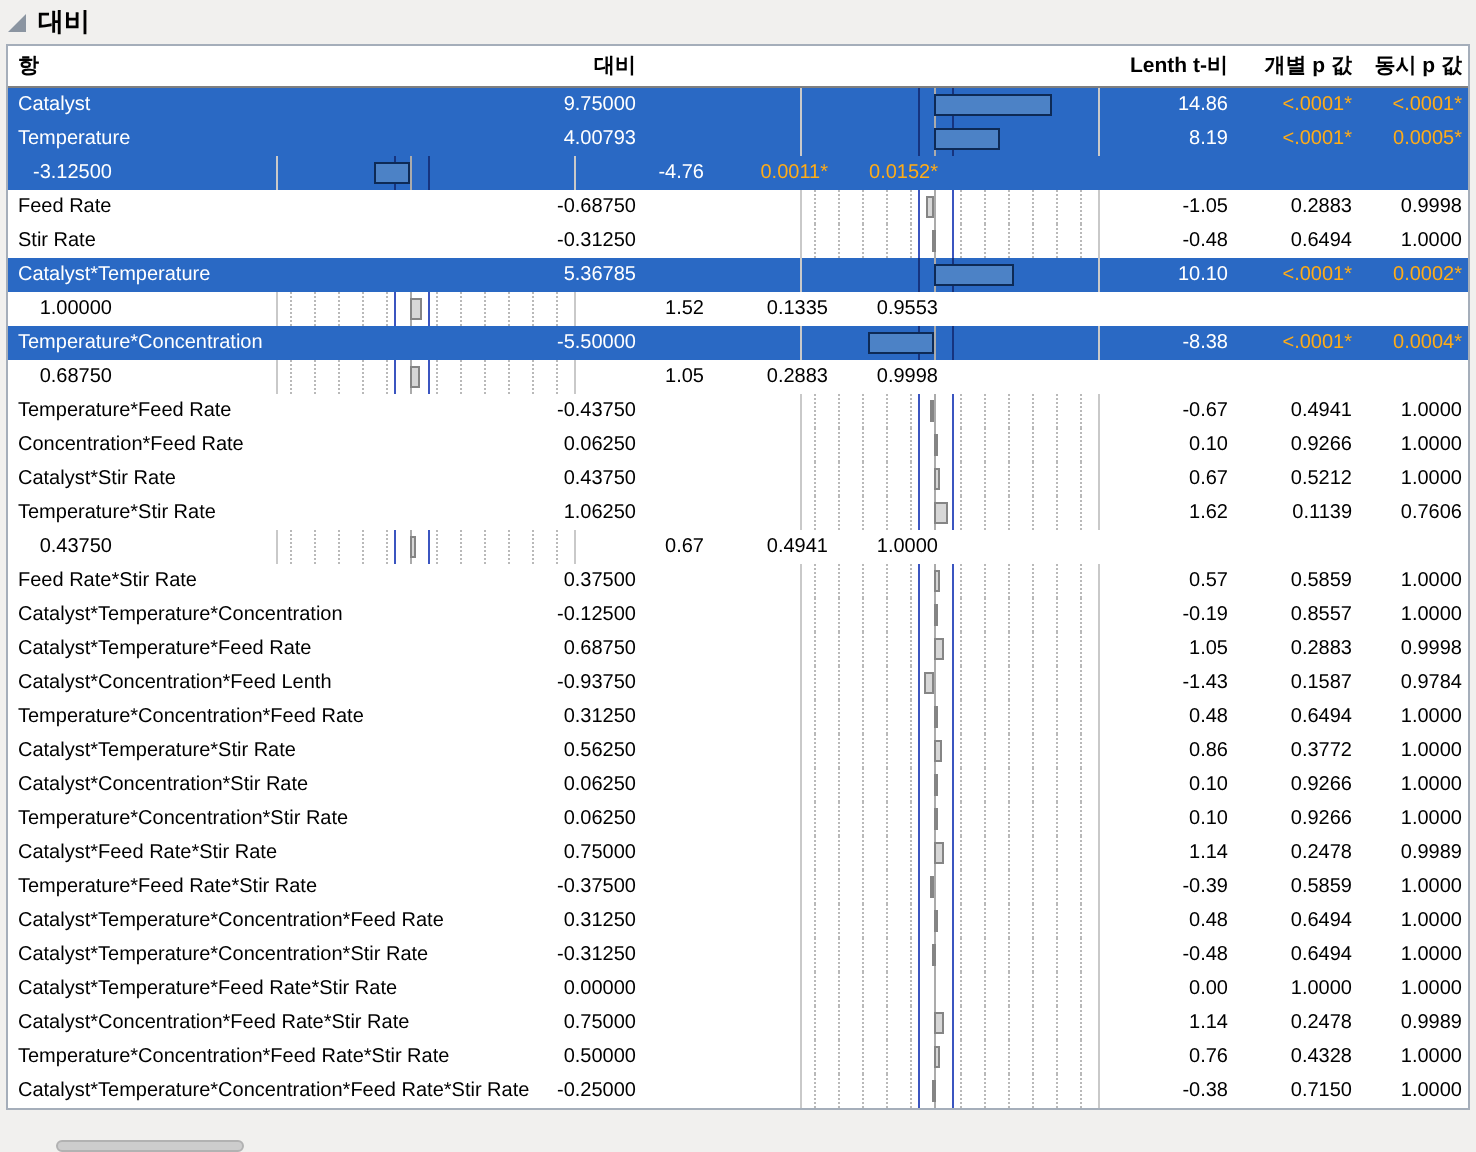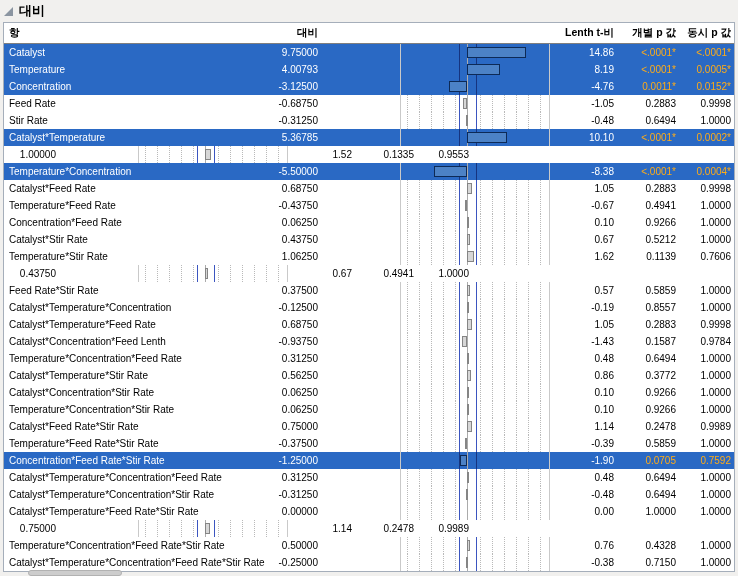--- a/index.html
+++ b/index.html
@@ -82,21 +82,20 @@
           <div class="vline zeroline" style="left: 44.898%;"></div>
           <div class="vline refline" style="left: 39.0204%;"></div>
           <div class="vline refline" style="left: 50.7755%;"></div>
           <div class="bar" style="left: 44.898%; width: 21.9388%;"></div>
         </div>
         <div class="cell c-t">8.19</div>
         <div class="cell c-p1 p">&lt;.0001*</div>
         <div class="cell c-p2 p">0.0005*</div>
       </div>
       <div class="row sel">
-        <div class="cell c-term">Concentration</div>
         <div class="cell c-contrast">-3.12500</div>
         <div class="cell c-spacer"></div>
         <div class="c-chart">
           <div class="vline zeroline" style="left: 44.898%;"></div>
           <div class="vline refline" style="left: 39.0204%;"></div>
           <div class="vline refline" style="left: 50.7755%;"></div>
           <div class="bar" style="left: 32.1429%; width: 12.7551%;"></div>
         </div>
         <div class="cell c-t">-4.76</div>
         <div class="cell c-p1 p">0.0011*</div>
@@ -198,21 +197,20 @@
           <div class="vline zeroline" style="left: 44.898%;"></div>
           <div class="vline refline" style="left: 39.0204%;"></div>
           <div class="vline refline" style="left: 50.7755%;"></div>
           <div class="bar" style="left: 22.449%; width: 22.449%;"></div>
         </div>
         <div class="cell c-t">-8.38</div>
         <div class="cell c-p1 p">&lt;.0001*</div>
         <div class="cell c-p2 p">0.0004*</div>
       </div>
       <div class="row">
-        <div class="cell c-term">Catalyst*Feed Rate</div>
         <div class="cell c-contrast">0.68750</div>
         <div class="cell c-spacer"></div>
         <div class="c-chart">
           <div class="vline gridline" style="left: 4.08163%;"></div>
           <div class="vline gridline" style="left: 12.2449%;"></div>
           <div class="vline gridline" style="left: 20.4082%;"></div>
           <div class="vline gridline" style="left: 28.5714%;"></div>
           <div class="vline gridline" style="left: 36.7347%;"></div>
           <div class="vline gridline" style="left: 53.0612%;"></div>
           <div class="vline gridline" style="left: 61.2245%;"></div>
@@ -596,34 +594,20 @@
           <div class="vline gridline" style="left: 93.8776%;"></div>
           <div class="vline zeroline" style="left: 44.898%;"></div>
           <div class="vline refline" style="left: 39.0204%;"></div>
           <div class="vline refline" style="left: 50.7755%;"></div>
           <div class="bar" style="left: 43.3673%; width: 1.53061%;"></div>
         </div>
         <div class="cell c-t">-0.39</div>
         <div class="cell c-p1 p">0.5859</div>
         <div class="cell c-p2 p">1.0000</div>
       </div>
-      <div class="row sel">
-        <div class="cell c-term">Concentration*Feed Rate*Stir Rate</div>
-        <div class="cell c-contrast">-1.25000</div>
-        <div class="cell c-spacer"></div>
-        <div class="c-chart">
-          <div class="vline zeroline" style="left: 44.898%;"></div>
-          <div class="vline refline" style="left: 39.0204%;"></div>
-          <div class="vline refline" style="left: 50.7755%;"></div>
-          <div class="bar" style="left: 39.7959%; width: 5.10204%;"></div>
-        </div>
-        <div class="cell c-t">-1.90</div>
-        <div class="cell c-p1 p">0.0705</div>
-        <div class="cell c-p2 p">0.7592</div>
-      </div>
       <div class="row">
         <div class="cell c-term">Catalyst*Temperature*Concentration*Feed Rate</div>
         <div class="cell c-contrast">0.31250</div>
         <div class="cell c-spacer"></div>
         <div class="c-chart">
           <div class="vline gridline" style="left: 4.08163%;"></div>
           <div class="vline gridline" style="left: 12.2449%;"></div>
           <div class="vline gridline" style="left: 20.4082%;"></div>
           <div class="vline gridline" style="left: 28.5714%;"></div>
           <div class="vline gridline" style="left: 36.7347%;"></div>
@@ -685,20 +669,21 @@
           <div class="vline gridline" style="left: 93.8776%;"></div>
           <div class="vline zeroline" style="left: 44.898%;"></div>
           <div class="vline refline" style="left: 39.0204%;"></div>
           <div class="vline refline" style="left: 50.7755%;"></div>
         </div>
         <div class="cell c-t">0.00</div>
         <div class="cell c-p1 p">1.0000</div>
         <div class="cell c-p2 p">1.0000</div>
       </div>
       <div class="row">
+        <div class="cell c-term">Catalyst*Concentration*Feed Rate*Stir Rate</div>
         <div class="cell c-contrast">0.75000</div>
         <div class="cell c-spacer"></div>
         <div class="c-chart">
           <div class="vline gridline" style="left: 4.08163%;"></div>
           <div class="vline gridline" style="left: 12.2449%;"></div>
           <div class="vline gridline" style="left: 20.4082%;"></div>
           <div class="vline gridline" style="left: 28.5714%;"></div>
           <div class="vline gridline" style="left: 36.7347%;"></div>
           <div class="vline gridline" style="left: 53.0612%;"></div>
           <div class="vline gridline" style="left: 61.2245%;"></div>

